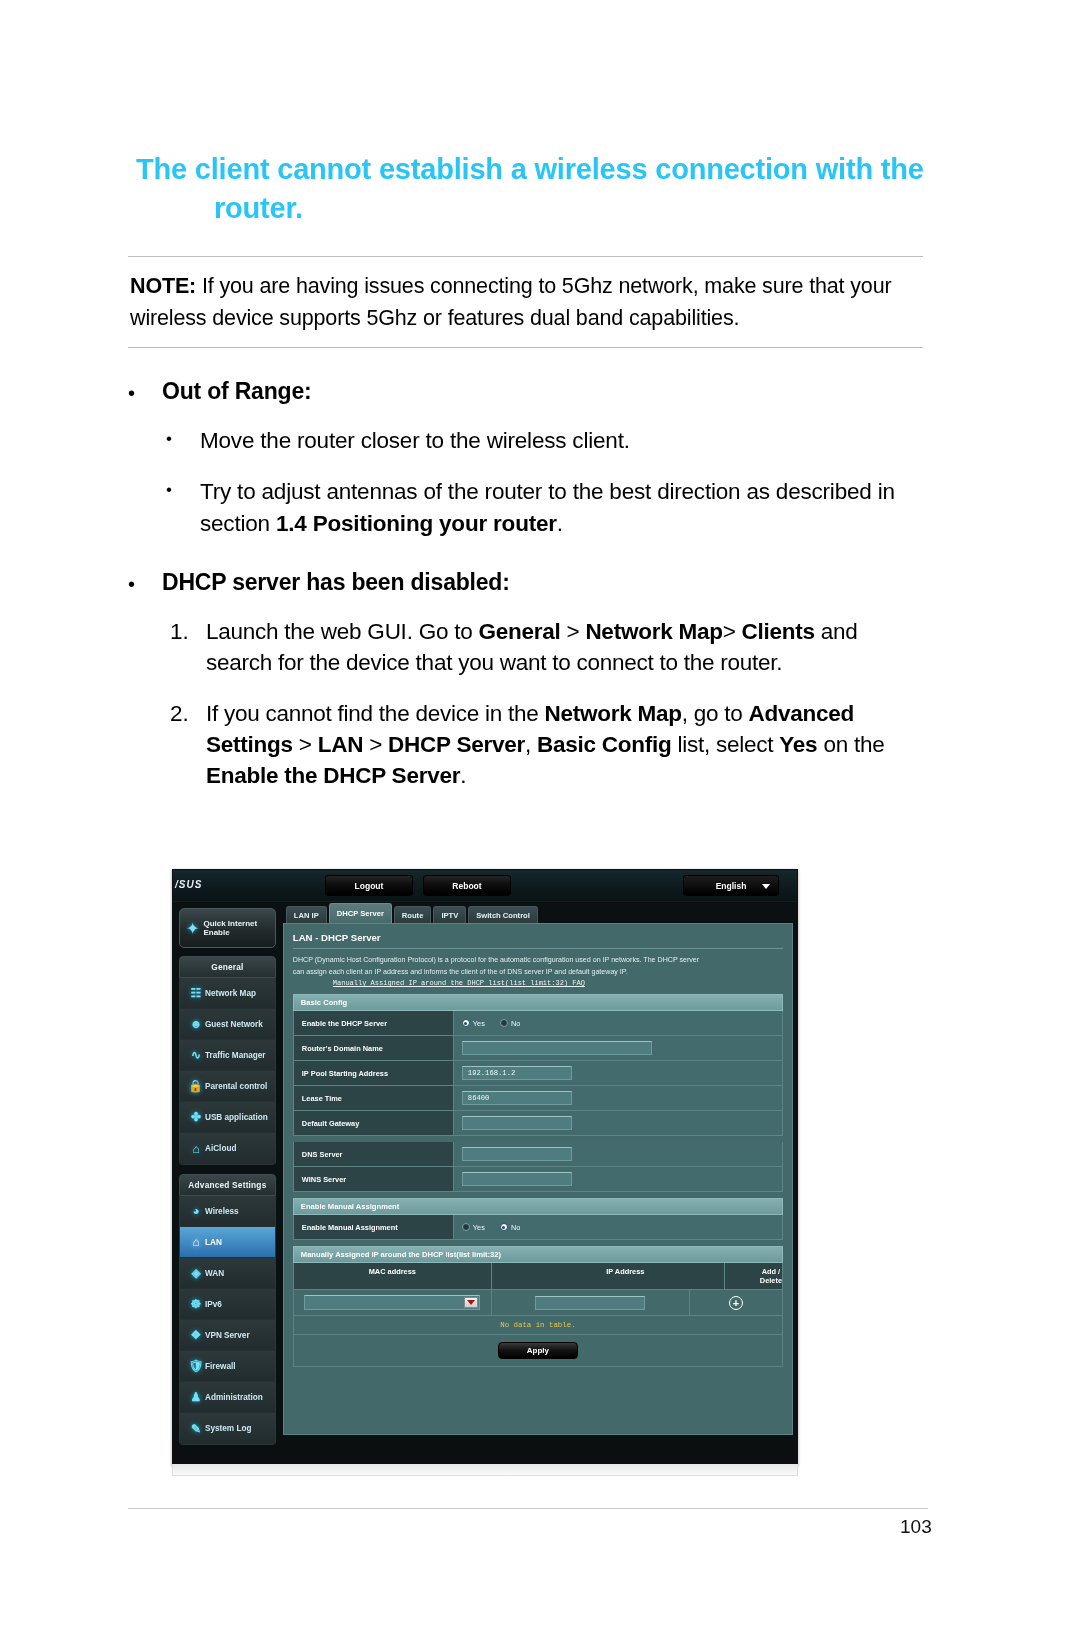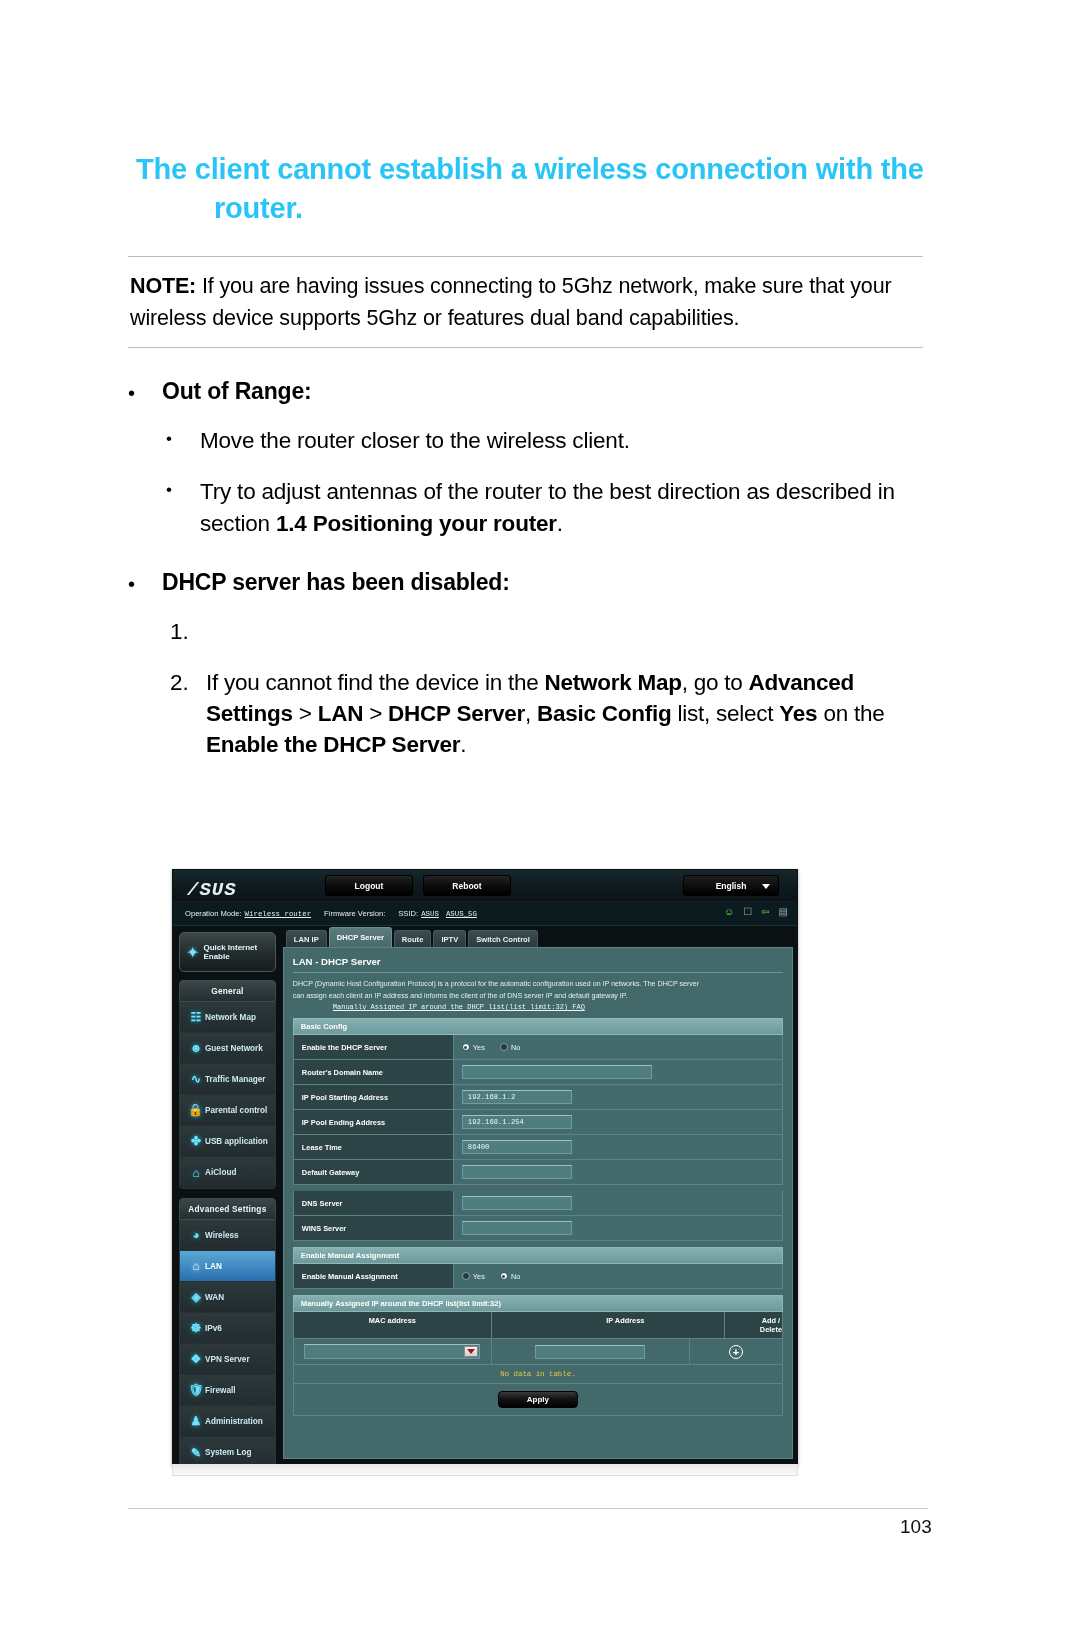--- a/index.html
+++ b/index.html
@@ -62,23 +62,23 @@
     overflow:hidden;
   }
   .shot *{box-sizing:border-box;}
 
   .topbar{
     position:relative;height:32px;
     background:linear-gradient(180deg,#16282c 0%,#0d1a1e 55%,#0a1416 100%);
     border-bottom:1px solid #2a1030;
   }
   .asus-logo{
-    position:absolute;left:14px;top:9px;
-    color:#e8eef0;font-size:19px;font-weight:bold;font-style:italic;
-    letter-spacing:1px;font-family:Liberation Mono, monospace;
+    position:absolute;left:2px;top:9px;
+    color:#e8eef0;font-size:10px;font-weight:bold;font-style:italic;
+    letter-spacing:1px;font-family:Liberation Sans, sans-serif;
   }
   .tbtn{
     position:absolute;top:5px;height:21px;width:88px;
     background:linear-gradient(180deg,#242424 0%,#0c0c0c 50%,#000 100%);
     border-radius:3px;border:1px solid #000;
     color:#fff;font-size:8.5px;font-weight:bold;
     display:flex;align-items:center;justify-content:center;
   }
   .tbtn.logout{left:152px;}
   .tbtn.reboot{left:250px;}
@@ -263,54 +263,41 @@
       <span class="txt"><span>Try to adjust antennas of the router to the best direction as described in section </span><b>1.4 Positioning your router</b><span>.</span></span>
     </div>
 
     <div class="b1">
       <span class="bullet">•</span>
       <span class="txt">DHCP server has been disabled:</span>
     </div>
 
     <div class="num">
       <span class="n">1.</span>
+      <span class="txt"><span>Launch the web GUI. Go to </span><b>General</b><span> &gt; </span><b>Network Map</b><span>&gt;</span> <b>Clients</b><span> and search for the device that you want to connect to the router.</span></span>
     </div>
 
     <div class="num">
       <span class="n">2.</span>
       <span class="txt"><span>If you cannot find the device in the </span><b>Network Map</b><span>, go to </span><b>Advanced Settings</b><span> &gt; </span><b>LAN</b><span> &gt; </span><b>DHCP Server</b><span>, </span><b>Basic Config</b><span> list, select </span><b>Yes</b><span> on the </span><b>Enable the DHCP Server</b><span>.</span></span>
     </div>
   </div>
 
   <div class="shot">
 
     <div class="topbar">
       <div class="asus-logo">/SUS</div>
       <div class="tbtn logout">Logout</div>
       <div class="tbtn reboot">Reboot</div>
       <div class="tbtn lang">
         <span>English</span>
         <span class="caret"></span>
       </div>
     </div>
 
-    <div class="infobar">
-      <span class="lbl">Operation Mode:</span>
-      <span class="mono">Wireless router</span>
-      <span class="gap">Firmware Version:</span>
-      <span class="lbl">SSID:</span>
-      <span class="ssid">ASUS</span>
-      <span class="ssid">ASUS_5G</span>
-      <span class="icons">
-        <span class="ic-green">☺</span>
-        <span class="ic-grey">☐</span>
-        <span class="ic-green">⇦</span>
-        <span class="ic-grey">▤</span>
-      </span>
-    </div>
 
     <div class="body">
 
       <div class="side">
 
         <div class="qis">
           <span class="wand">✦</span>
           <span class="t">
             <span>Quick Internet</span><br>
             <span>Enable</span>
@@ -423,26 +410,20 @@
               </div>
             </div>
 
             <div class="frow">
               <div class="fl">IP Pool Starting Address</div>
               <div class="fv">
                 <span class="inp w110">192.168.1.2</span>
               </div>
             </div>
 
-            <div class="frow">
-              <div class="fl">IP Pool Ending Address</div>
-              <div class="fv">
-                <span class="inp w110">192.168.1.254</span>
-              </div>
-            </div>
 
             <div class="frow">
               <div class="fl">Lease Time</div>
               <div class="fv">
                 <span class="inp w110">86400</span>
               </div>
             </div>
 
             <div class="frow">
               <div class="fl">Default Gateway</div>

